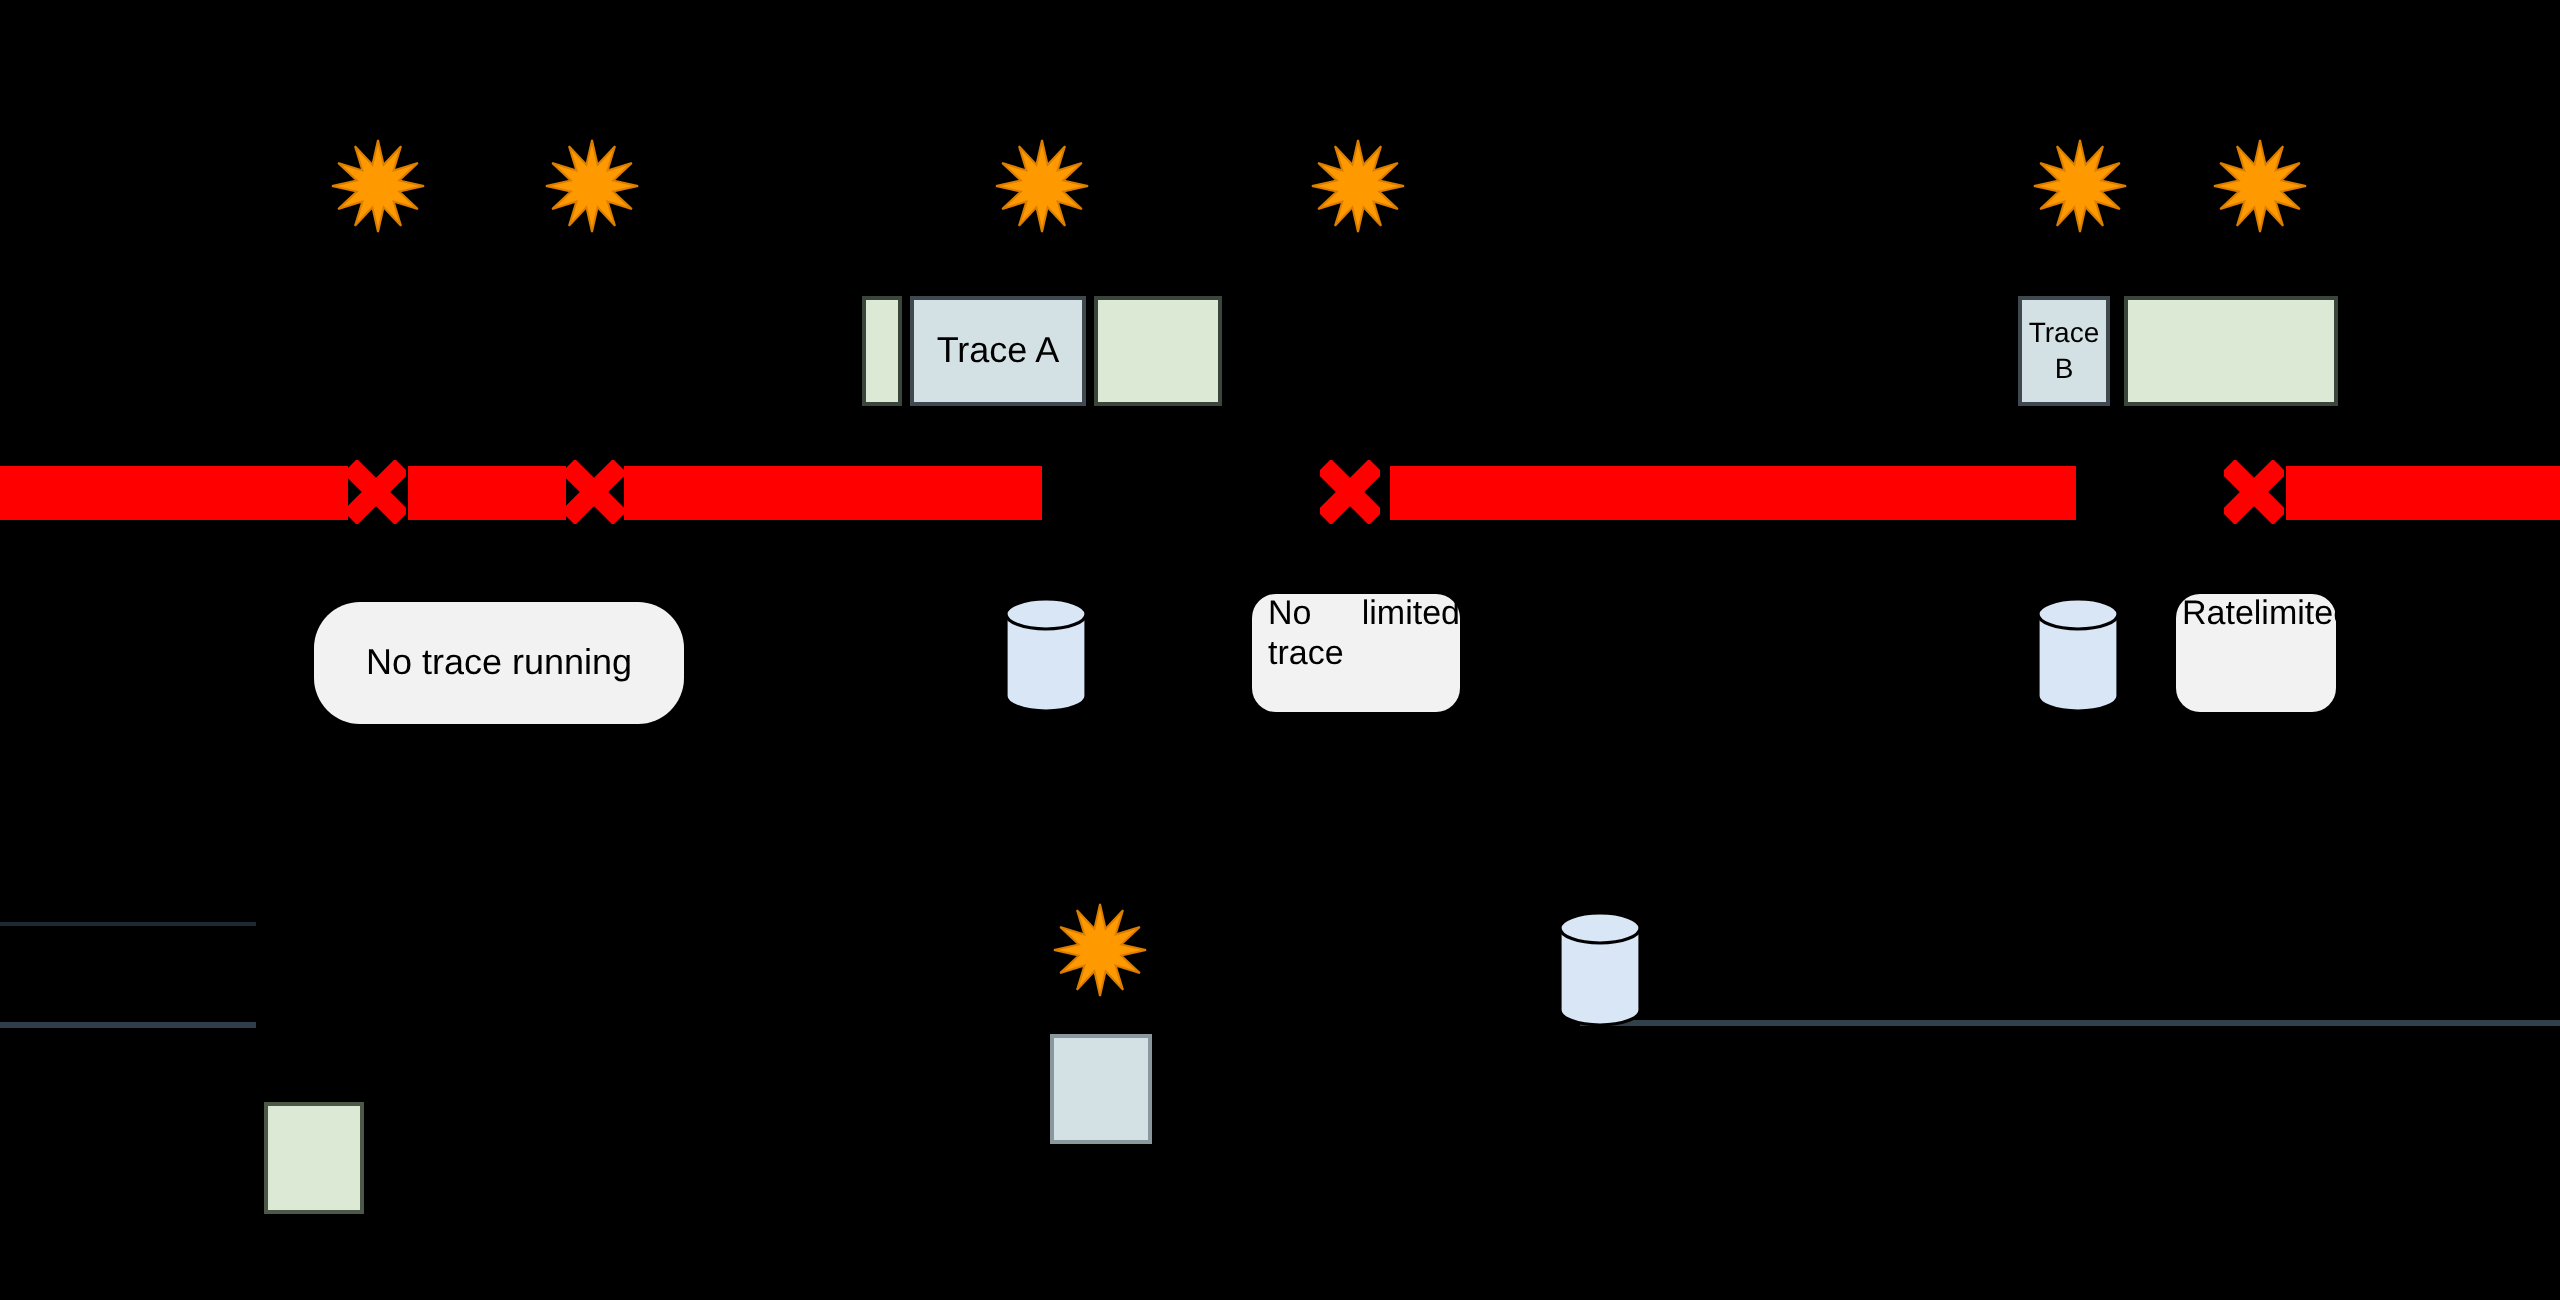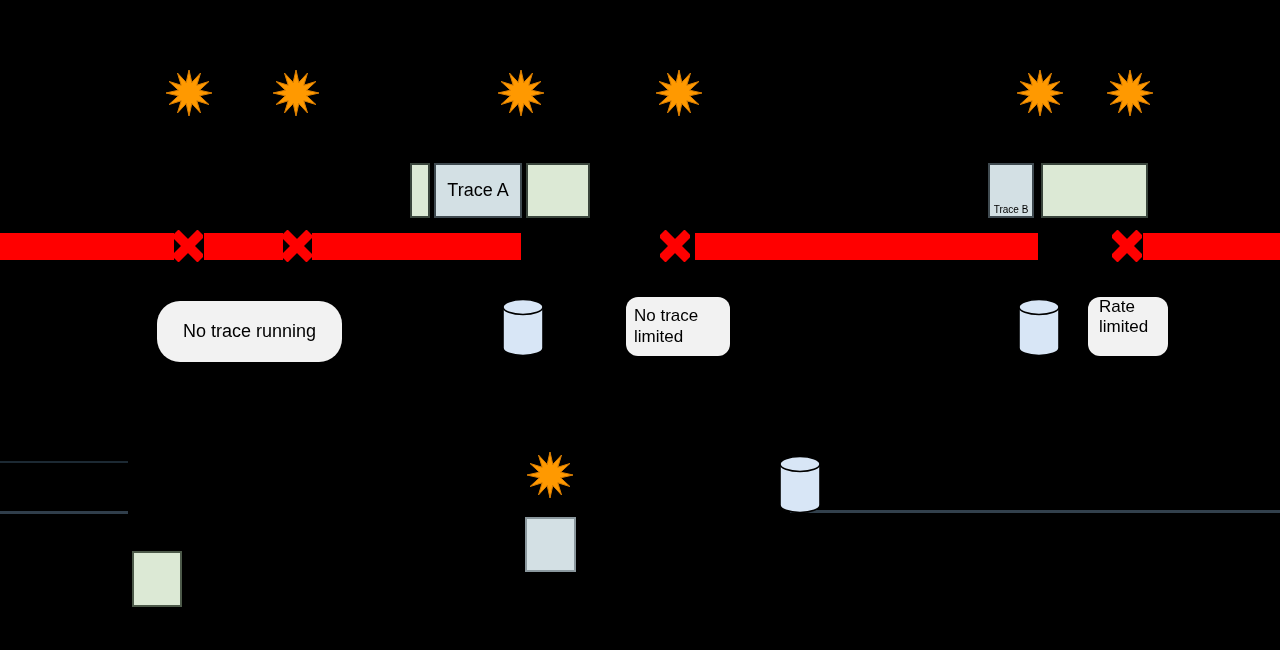--- a/index.html
+++ b/index.html
@@ -15,40 +15,40 @@
   
   .dropx { position: absolute; width: 30px; height: 32px; }
 
   
   .starburst { position: absolute; width: 48px; height: 48px; }
 
   
   .cyl { position: absolute; width: 44px; height: 60px; }
 
   
-  .tracebox { position: absolute; top: 163px; height: 55px; box-sizing: border-box; }
+  .tracebox { position: absolute; top: 148px; height: 55px; box-sizing: border-box; margin-left: 21px; }
   .green-box { background: #DCE9D5; border: 2px solid #3A453C; }
   .blue-box  { background: #D3E0E4; border: 2px solid #3F4A50;
                display: flex; align-items: center; justify-content: center;
                text-align: center; color: #000; }
   .trace-a-label { left: 434px; width: 88px; font-size: 18px; }
-  .trace-b-label { left: 988px; width: 46px; font-size: 10px; line-height: 1.25; align-items: flex-end; }
+  .trace-b-label { left: 988px; width: 46px; font-size: 14px; line-height: 1.25; }
   .green-a1 { left: 410px; width: 20px; }
   .green-a2 { left: 526px; width: 64px; }
   .green-b1 { left: 1041px; width: 107px; }
 
   
   .callout { position: absolute; background: #F2F2F2; color: #000; box-sizing: border-box; }
   .callout-1 { left: 157px; top: 301px; width: 185px; height: 61px; border-radius: 23px;
                display: flex; align-items: center; justify-content: center; font-size: 18px; }
   .callout-2 { left: 626px; top: 297px; width: 104px; height: 59px; border-radius: 12px;
-               display: flex; flex-direction: column; justify-content: center;
+               display: flex; flex-direction: row; justify-content: center;
                padding-left: 8px; font-size: 17px; line-height: 1.2; }
   .callout-3 { left: 1088px; top: 297px; width: 80px; height: 59px; border-radius: 12px;
-               display: flex; flex-direction: column; 
+               display: flex; justify-content: center;
                padding-left: 11px; font-size: 17px; line-height: 1.2; }
 
   
   .legend-line { position: absolute; }
   .lline-a { left: 0; top: 461px; width: 128px; height: 2px; background: #1C2933; }
   .lline-b { left: 0; top: 511px; width: 128px; height: 3px; background: #303E4B; }
   .lline-c { left: 790px; top: 510px; width: 490px; height: 3px; background: #32404C; }
   .legend-green { left: 132px; top: 551px; width: 50px; height: 56px;
                   background: #DCE9D5; border: 2px solid #4C5949; position: absolute; box-sizing: border-box; }
   .legend-blue  { left: 525px; top: 517px; width: 51px; height: 55px;

